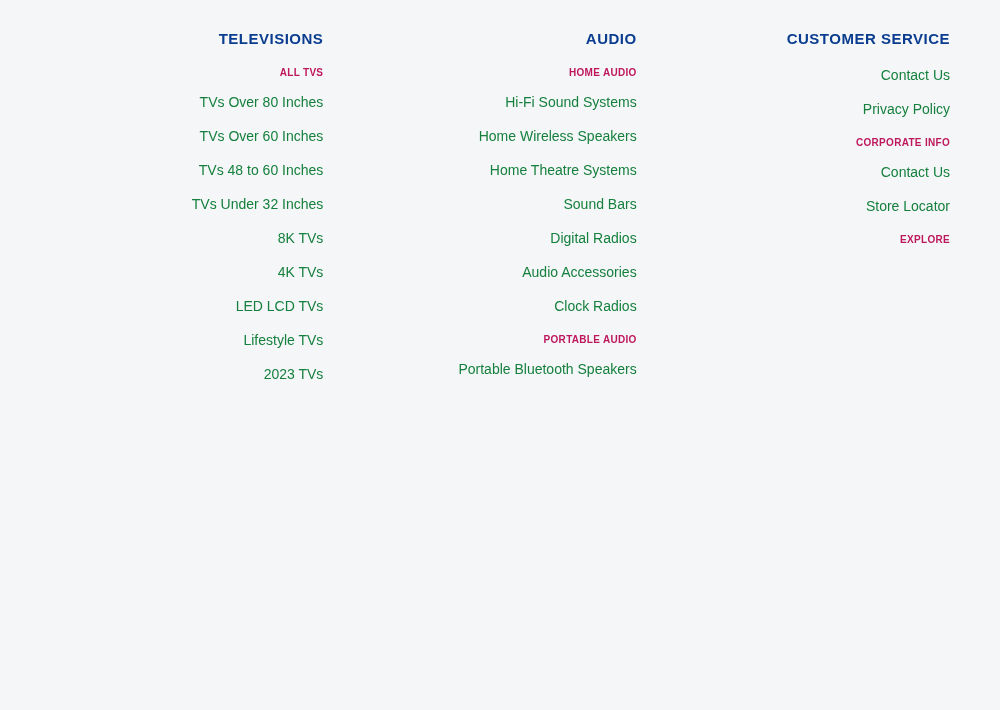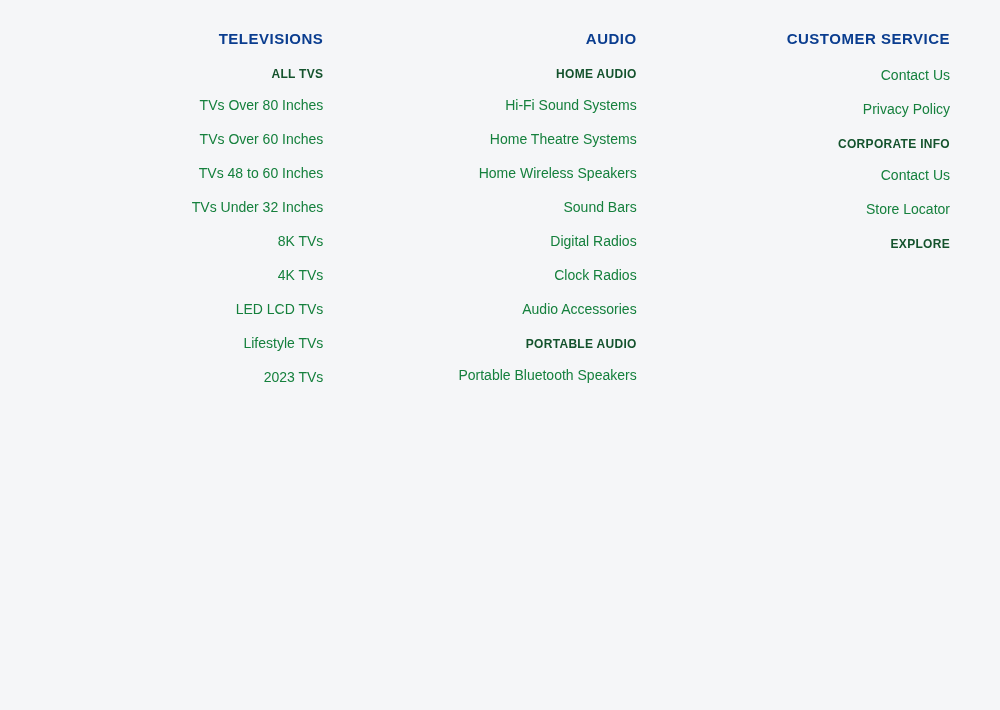--- a/index.html
+++ b/index.html
@@ -30,23 +30,23 @@
     .section-title {
       color: #0a3d8f;
       font-weight: 700;
       font-size: 15px;
       letter-spacing: 0.5px;
       margin-bottom: 20px;
       text-transform: uppercase;
     }
 
     .sub-section-title {
-      color: #14532d;
+      color: #be185d;
       font-weight: 700;
-      font-size: 12px;
+      font-size: 10px;
       letter-spacing: 0.3px;
       margin-bottom: 16px;
       margin-top: 10px;
       text-transform: uppercase;
     }
 
     .menu-link {
       display: block;
       color: #15803d;
       font-size: 14px;
@@ -80,26 +80,26 @@
         <a class="menu-link" href="#">LED LCD TVs</a>
         <a class="menu-link" href="#">Lifestyle TVs</a>
         <a class="menu-link" href="#">2023 TVs</a>
       </div>
     </div>
     <div class="column">
       <div class="section-title">AUDIO</div>
       <div class="section-block">
         <div class="sub-section-title">HOME AUDIO</div>
         <a class="menu-link" href="#">Hi-Fi Sound Systems</a>
+        <a class="menu-link" href="#">Home Wireless Speakers</a>
         <a class="menu-link" href="#">Home Theatre Systems</a>
-        <a class="menu-link" href="#">Home Wireless Speakers</a>
         <a class="menu-link" href="#">Sound Bars</a>
         <a class="menu-link" href="#">Digital Radios</a>
+        <a class="menu-link" href="#">Audio Accessories</a>
         <a class="menu-link" href="#">Clock Radios</a>
-        <a class="menu-link" href="#">Audio Accessories</a>
       </div>
       <div class="section-block">
         <div class="sub-section-title">PORTABLE AUDIO</div>
         <a class="menu-link" href="#">Portable Bluetooth Speakers</a>
       </div>
     </div>
     <div class="column">
       <div class="section-title">CUSTOMER SERVICE</div>
       <div class="section-block">
         <a class="menu-link" href="#">Contact Us</a>

